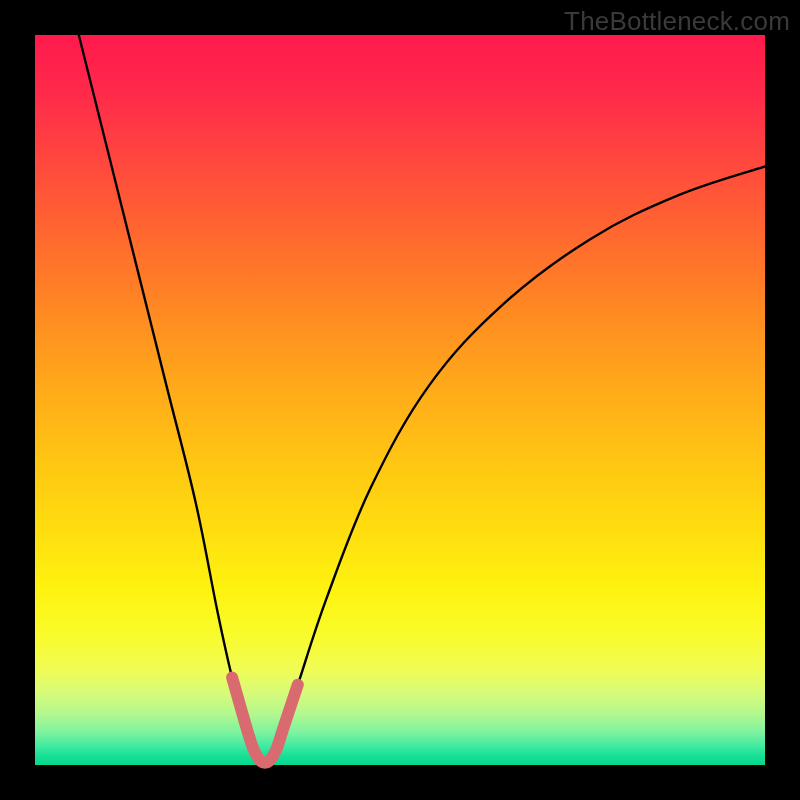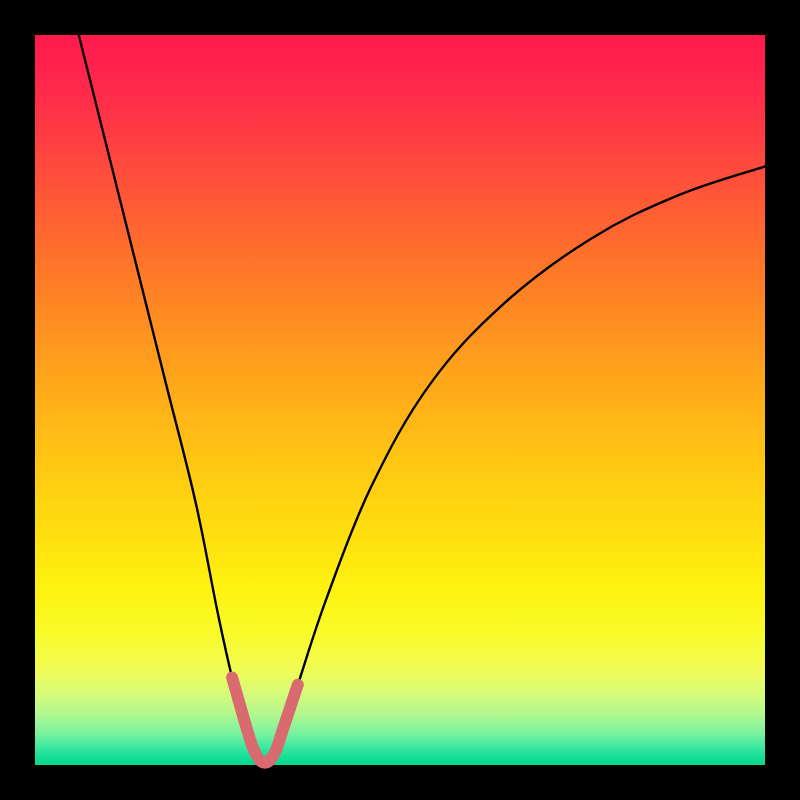--- a/index.html
+++ b/index.html
@@ -64,20 +64,21 @@
     width: 730px;
     height: 730px;
     overflow: visible;
   }
 </style>
 </head>
 <body>
 
 <div class="frame">
 
+  <div class="watermark">TheBottleneck.com</div>
 
   <div class="plot-area">
     <svg class="curve" viewBox="0 0 730 730" preserveAspectRatio="none">
       <path d="M 43.80 0.00 C 49.06 21.02, 62.49 74.75, 73.00 116.80 C 83.51 158.85, 91.69 191.55, 102.20 233.60 C 112.71 275.65, 120.89 308.35, 131.40 350.40 C 141.91 392.45, 151.40 426.47, 160.60 467.20 C 169.80 507.93, 175.93 545.16, 182.50 576.70 C 189.07 608.24, 191.84 621.38, 197.10 642.40 C 202.36 663.42, 207.76 680.36, 211.70 693.50 C 215.64 706.64, 216.37 709.49, 219.00 715.40 C 221.63 721.31, 223.67 724.38, 226.30 726.35 C 228.93 728.32, 230.97 728.32, 233.60 726.35 C 236.23 724.38, 238.27 721.31, 240.90 715.40 C 243.53 709.49, 244.26 705.33, 248.20 693.50 C 252.14 681.67, 254.92 673.35, 262.80 649.70 C 270.68 626.05, 278.86 597.58, 292.00 562.10 C 305.14 526.62, 317.40 490.71, 335.80 452.60 C 354.20 414.49, 370.55 383.25, 394.20 350.40 C 417.85 317.55, 438.29 296.38, 467.20 270.10 C 496.11 243.82, 523.26 224.11, 554.80 204.40 C 586.34 184.69, 610.86 173.74, 642.40 160.60 C 673.94 147.46, 714.23 136.66, 730.00 131.40" fill="none" stroke="#000" stroke-width="2.4" stroke-linecap="round" stroke-linejoin="round"></path>
       <path d="M 197.10 642.40 C 199.73 651.60, 207.76 680.36, 211.70 693.50 C 215.64 706.64, 216.37 709.49, 219.00 715.40 C 221.63 721.31, 223.67 724.38, 226.30 726.35 C 228.93 728.32, 230.97 728.32, 233.60 726.35 C 236.23 724.38, 238.27 721.31, 240.90 715.40 C 243.53 709.49, 244.26 705.33, 248.20 693.50 C 252.14 681.67, 260.17 657.58, 262.80 649.70" fill="none" stroke="#d96a6f" stroke-width="12" stroke-linecap="round" stroke-linejoin="round"></path>
     </svg>
   </div>
 
 </div>
 

